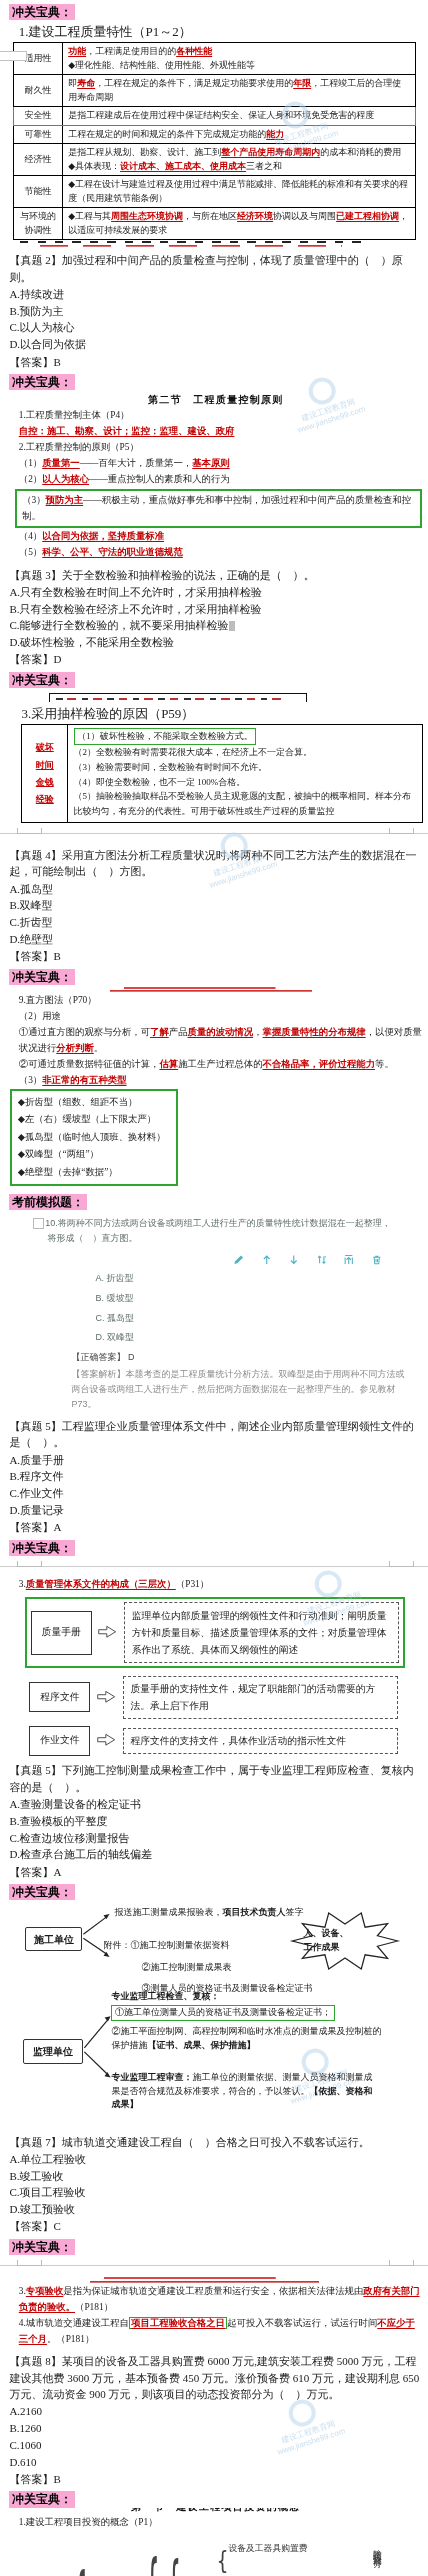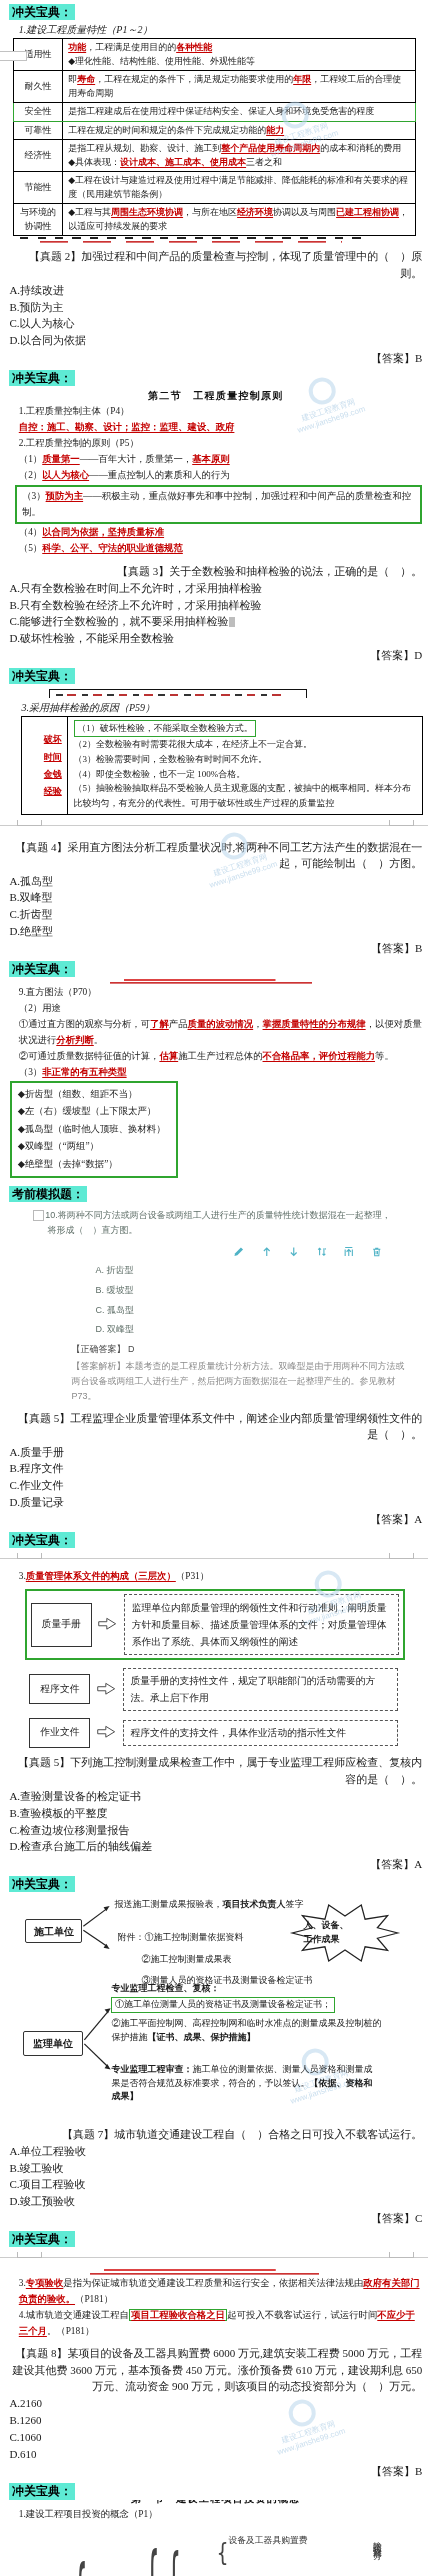--- a/index.html
+++ b/index.html
@@ -1,47 +1,47 @@
 <!DOCTYPE html>
 <html style="font-size:10.8px"><head>
 <meta charset="utf-8">
 <style>
   html,body{margin:0;padding:0;background:#ffffff;}
   body{width:429px;font-family:"Liberation Serif","DejaVu Serif",serif;color:#1b1b1b;}
   .wrap{position:relative;width:429px;box-sizing:border-box;padding:4px 6.7px 10.8px 9.4px;overflow:hidden;}
 
   
-  .hl{display:inline-block;background:#5eead4;color:#000;font-weight:700;font-size:12px;
+  .hl{display:inline-block;background:#f9a8d4;color:#000;font-weight:700;font-size:12px;
       font-family:"Liberation Sans","DejaVu Sans",sans-serif;padding:0 2.7px;line-height:1.35;}
-  .q{font-size:11px;line-height:1.5;margin:0.7px 0;text-align:right;}
+  .q{font-size:11px;line-height:1.5;margin:0.7px 0;}
   .opt{font-size:11px;line-height:1.52;}
   .qb{margin:5.4px 0 4px 0;}
   .sechead{font-weight:700;font-size:10px;text-align:center;letter-spacing:1.3px;margin:2.7px 0 1.3px 0;color:#111;}
   .cuthead{height:7.4px;overflow:hidden;display:flex;align-items:flex-end;justify-content:center;}
   .bd{font-size:9.4px;color:#222;line-height:1.7;}
-  .bdh{font-size:10px;color:#222;margin:2.7px 0 1.3px 9.4px;font-style:italic;}
+  .bdh{font-size:13px;color:#222;margin:2.7px 0 1.3px 9.4px;}
   .ind{margin-left:9.4px;}
   .seg-r{color:#c40000;font-weight:700;text-decoration:underline;text-underline-offset:2px;}
   .seg-b{font-weight:700;}
   .seg-gr{color:#c40000;font-weight:700;text-decoration:underline;text-underline-offset:2px;
           border:1.7px solid #2fa52f;padding:0 1.3px;}
   .gline{display:inline-block;border:1.7px solid #2fa52f;padding:0 2.7px;}
   .gbox{border:2px solid #2fa52f;}
 
   
   table{border-collapse:collapse;}
   .t1{margin:1.3px 0 0 4px;width:403px;border:1px solid #000;font-size:9px;}
   .t1 td{border:0.7px solid #000;padding:2px 5.4px;line-height:1.5;vertical-align:middle;}
   .t1 .term{width:42px;text-align:center;padding:2px 2.7px;}
   tr.grow td{border-top:1.7px solid #2fa52f;border-bottom:1.7px solid #2fa52f;}
   tr.grow td:first-child{border-left:1.7px solid #2fa52f;}
   tr.grow td:last-child{border-right:1.7px solid #2fa52f;}
   .t2{margin:0 0 0 12px;width:402px;border:1px solid #000;font-size:9px;}
   .t2 td{border:0.7px solid #000;padding:2.7px 5.4px;line-height:1.65;vertical-align:top;}
-  .t2 .term{width:34px;text-align:right;vertical-align:middle;}
+  .t2 .term{width:34px;text-align:center;vertical-align:middle;}
   .t2 .term div{color:#c40000;font-weight:700;text-decoration:underline;line-height:1.9;}
 
   
   .cutA{width:403px;height:6.7px;margin:0 0 2.7px 4px;
     background:
       repeating-linear-gradient(90deg,#222 0 8px,transparent 8px 17.5px) 6.7px 20%/85% 2px no-repeat,
       repeating-linear-gradient(90deg,#c33 0 28px,transparent 28px 43px) 27px 95%/75% 1.7px no-repeat;}
   .cutT{margin:5.4px 0 0 40px;width:256px;height:8px;border:1.1px solid #111;border-bottom:none;
     background:
       repeating-linear-gradient(90deg,#333 0 6.7px,transparent 6.7px 11.5px,#b33 11.5px 20px,transparent 20px 25.6px) 5.4px 55%/90% 2px no-repeat;}
@@ -372,21 +372,21 @@
   <div><span class="hl">冲关宝典：</span></div>
   <div class="flow">
     <div class="unitbox" style="left:16px;top:23px;width:55px;height:21.6px">施工单位</div>
     <svg style="left:73px;top:2.7px" width="31" height="57" viewBox="0 0 46 84">
       <path d="M2 40 L37 14" stroke="#222" stroke-width="1.8" fill="none"></path>
         <path d="M41 10 l-9 2 4 6 z" fill="#222"></path>
       <path d="M2 46 L37 70" stroke="#222" stroke-width="1.8" fill="none"></path>
         <path d="M41 74 l-9-2 4-6 z" fill="#222"></path>
     </svg>
     <div class="fl" style="left:105px;top:1.3px;width:270px"><span>报送施工测量成果报验表，</span><span class="seg-b">项目技术负责人</span><span>签字</span></div>
-    <div class="fl" style="left:108px;top:35px">附件：①施工控制测量依据资料</div>
+    <div class="fl" style="left:94px;top:35px">附件：①施工控制测量依据资料</div>
     <div class="fl" style="left:132px;top:57px">②施工控制测量成果表</div>
     <div class="fl" style="left:132px;top:78px">③测量人员的资格证书及测量设备检定证书</div>
     <svg style="left:280px;top:5.4px" width="112" height="62" viewBox="0 0 140 80">
       <polygon points="138,40 111.8,46.8 125,62.3 95.9,57.8 91,76.1 70,62 49,76.1 44.1,57.8 15,62.3 28.2,46.8 2,40 28.2,33.2 15,17.7 44.1,22.2 49,3.9 70,18 91,3.9 95.9,22.2 125,17.7 111.8,33.2" fill="#fff" stroke="#222" stroke-width="1.6"></polygon>
     </svg>
     <div class="fl" style="left:294px;top:23px;width:85px;text-align:left;font-weight:700">
       <div>人、设备、</div>
         <div>工作成果</div>
     </div>
     <div class="unitbox" style="left:13.5px;top:135px;width:58px;height:23px">监理单位</div>

